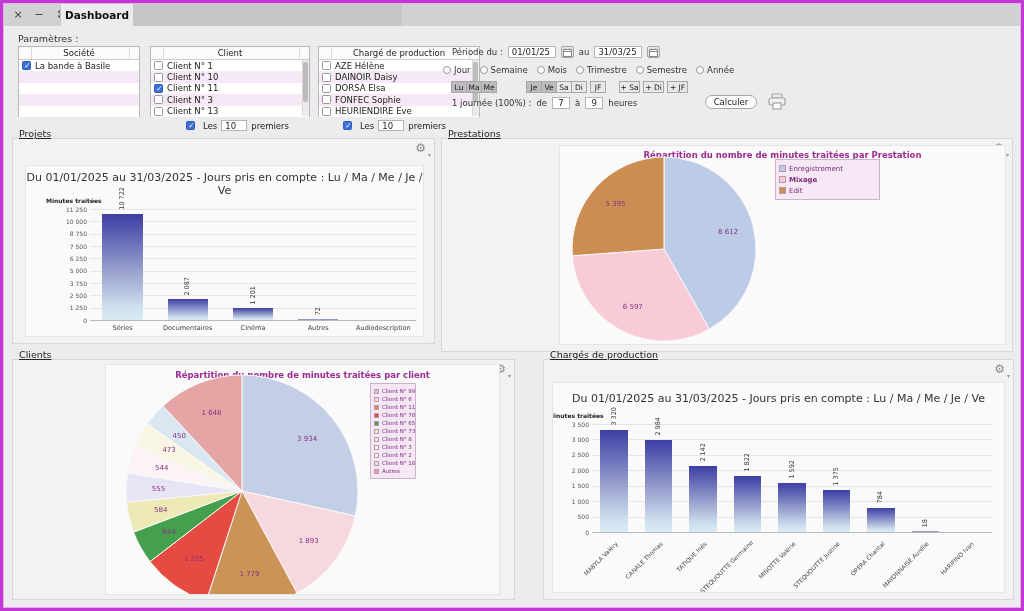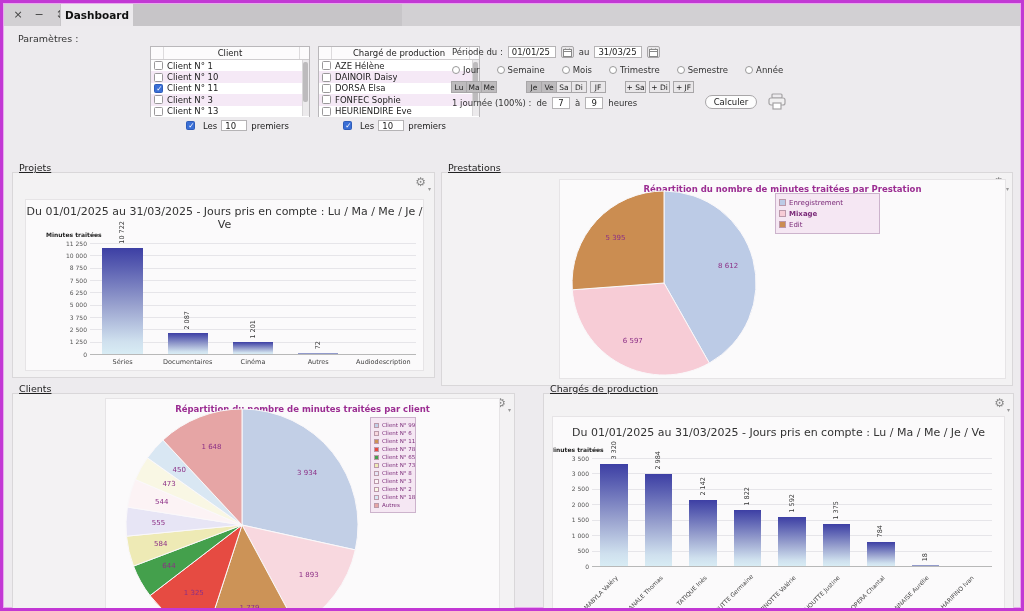--- a/index.html
+++ b/index.html
@@ -41,21 +41,21 @@
   .radio{width:8px;height:8px;border:1px solid #999;border-radius:50%;background:#fff;margin-right:3px;flex:0 0 auto;}
   .day{height:12px;border:1px solid #a8a6a8;background:#e9e7e9;color:#222;font-size:7.5px;
        display:inline-flex;align-items:center;justify-content:center;margin-left:-1px;}
   .day.on{background:#bdbbbd;}
   .ninput{width:18px;height:12px;background:#fff;border:1px solid #b5b3b5;font-size:8.5px;color:#222;
           text-align:center;line-height:11px;}
   .btn-calc{position:absolute;left:702px;top:92px;width:52px;height:14px;background:#fdfdfd;
           border:1px solid #a8a6a8;border-radius:7px;font-size:8.5px;color:#222;text-align:center;line-height:13px;}
   .printer{position:absolute;left:764px;top:90px;width:20px;height:17px;}
   
-  .panel{position:absolute;background:#f3f2f3;border:1px solid #d9d7d9;margin-top:34px;}
+  .panel{position:absolute;background:#f3f2f3;border:1px solid #d9d7d9;}
   .panel-label{position:absolute;left:6px;top:-11px;font-size:9.5px;color:#222;text-decoration:underline;}
   .gear{position:absolute;right:8px;top:2px;font-size:12px;color:#8a8a8a;line-height:14px;}
   .gear-caret{position:absolute;right:3px;top:12px;font-size:6px;color:#999;}
   .chart-box{position:absolute;background:#fbfafb;border:1px solid #e6e4e6;overflow:hidden;}
   .bar-title,.pie-title{position:absolute;left:0;right:0;text-align:center;}
   .bar-title{font-size:11px;color:#333;}
   .pie-title{font-size:8.5px;font-weight:bold;color:#9b2d92;}
   .ylab{position:absolute;font-size:6px;font-weight:bold;color:#222;}
   .grid{position:absolute;height:1px;background:#e6e5e9;}
   .grid.base{background:#b8b8b8;}
@@ -85,20 +85,31 @@
         <svg width="10" height="10" viewBox="0 0 10 10" style="margin-top:6px">
           <path d="M1 3V1h2 M7 1h2v2 M9 7v2H7 M3 9H1V7" stroke="#555" stroke-width="1.2" fill="none"></path>
         </svg>
       </span>
       <div class="tabstrip"></div>
       <div class="tab">Dashboard</div>
     </div>
 
     <div class="plabel">Paramètres :</div>
 
+    <div class="listbox" id="list-societe" style="left:15px;top:43px;width:122px;height:71px">
+        <div class="lhead">Société</div>
+        <div class="lrow">
+          <span class="cb on"></span>
+          <span class="lbl">La bande à Basile</span>
+        </div>
+        <div class="lrow alt"></div>
+        <div class="lrow"></div>
+        <div class="lrow alt"></div>
+        <div class="lrow"></div>
+      </div>
     <div class="listbox" id="list-client" style="left:147px;top:43px;width:160px;height:71px">
         <div class="lhead">Client</div>
         <div class="lrow">
           <span class="cb"></span>
           <span class="lbl">Client N° 1</span>
         </div>
         <div class="lrow alt">
           <span class="cb"></span>
           <span class="lbl">Client N° 10</span>
         </div>
@@ -174,21 +185,21 @@
       <span class="calbtn">
         <svg width="9" height="9" viewBox="0 0 9 9">
             <rect x="0.5" y="1.5" width="8" height="7" fill="#fff" stroke="#888"></rect>
             <line x1="0.5" y1="3.5" x2="8.5" y2="3.5" stroke="#888"></line>
             <line x1="2.5" y1="0.5" x2="2.5" y2="2" stroke="#888"></line>
             <line x1="6.5" y1="0.5" x2="6.5" y2="2" stroke="#888"></line>
           </svg>
       </span>
     </div>
 
-    <div class="prow" id="radio-row" style="left:449px;top:62px;gap:17px">
+    <div class="prow" id="radio-row" style="left:440px;top:62px;gap:9px">
         <span style="display: inline-flex; align-items: center;">
           <span class="radio"></span>
           <span>Jour</span>
         </span>
         <span style="display: inline-flex; align-items: center;">
           <span class="radio"></span>
           <span>Semaine</span>
         </span>
         <span style="display: inline-flex; align-items: center;">
           <span class="radio"></span>
@@ -209,21 +220,21 @@
       </div>
     <div class="prow" id="day-row" style="left:449px;top:78px">
         <span class="day on" style="width: 16px;">Lu</span>
         <span class="day on" style="width: 16px;">Ma</span>
         <span class="day on" style="width: 16px;">Me</span>
         <span class="day on" style="width: 16px; margin-left: 29px;">Je</span>
         <span class="day on" style="width: 16px;">Ve</span>
         <span class="day" style="width: 16px;">Sa</span>
         <span class="day" style="width: 16px;">Di</span>
         <span class="day" style="width: 16px; margin-left: 3px;">JF</span>
-        <span class="day" style="width: 21px; margin-left: 19px;">+ Sa</span>
+        <span class="day" style="width: 21px; margin-left: 13px;">+ Sa</span>
         <span class="day" style="width: 21px; margin-left: 3px;">+ Di</span>
         <span class="day" style="width: 21px; margin-left: 3px;">+ JF</span>
       </div>
 
     <div class="prow" style="left:449px;top:94px;gap:5px">
       <span>1 journée (100%) :</span>
       <span>de</span>
       <span class="ninput">7</span>
       <span>à</span>
       <span class="ninput">9</span>

